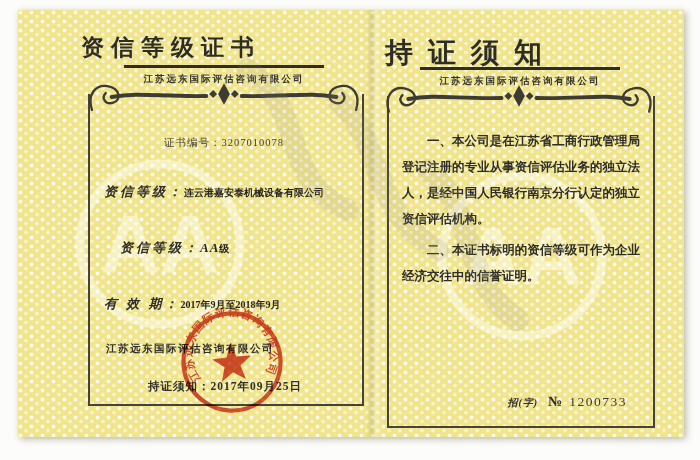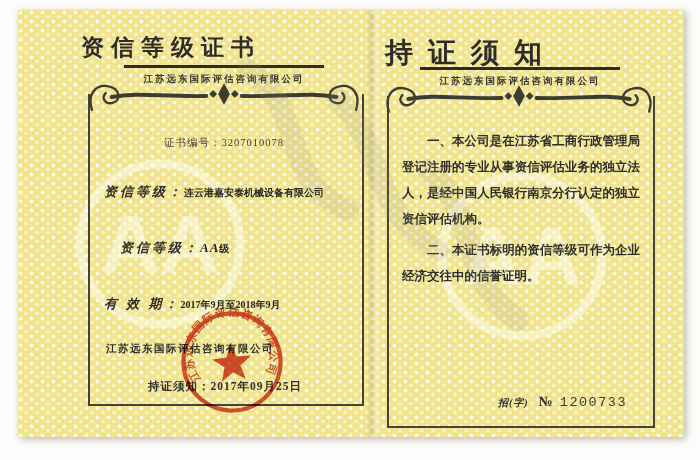--- a/index.html
+++ b/index.html
@@ -50,21 +50,21 @@
   .rating-hand{font-style:italic;font-size:13px;letter-spacing:1px;}
   .company-line{left:88px;top:332px;width:250px;font-size:10.5px;font-weight:bold;letter-spacing:1.5px;z-index:3;}
   .issue-date{left:130px;top:369px;font-size:11.5px;font-weight:bold;letter-spacing:1px;z-index:3;}
   .seal{left:158px;top:296px;width:112px;height:112px;transform:rotate(-6deg);z-index:5;mix-blend-mode:multiply;opacity:.95;}
   
   .notice{left:384px;top:118px;width:238px;z-index:3;}
   .notice p{margin:0 0 5px;font-size:12.5px;line-height:26px;text-indent:2em;font-weight:600;color:#2e2d27;text-align:justify;}
   .serial{left:369px;top:382px;width:264px;box-sizing:border-box;text-align:right;padding-right:24px;z-index:3;white-space:nowrap;}
   .serial .pfx{font-size:10px;font-weight:bold;letter-spacing:1px;font-style:italic;}
   .serial .sym{font-size:14px;font-weight:bold;margin:0 3px 0 6px;}
-  .serial .num{font-family:Liberation Mono, monospace;font-size:13.5px;letter-spacing:1.5px;color:#3a3a33;}
+  .serial .num{font-family:Liberation Serif, serif;font-size:13.5px;letter-spacing:1.5px;color:#3a3a33;}
 </style>
 </head>
 <body>
 
 <div class="paper">
 
   <svg class="abs wm" style="left:54px;top:146px;" width="176" height="176" viewBox="0 0 176 176">
     <circle cx="88" cy="88" r="80" fill="none" stroke="rgba(255,255,252,.85)" stroke-width="9"></circle>
     <text x="88" y="116" text-anchor="middle" font-size="82" font-weight="bold" font-family="Liberation Sans, sans-serif" fill="rgba(255,255,252,.85)">AA</text>
   </svg>

